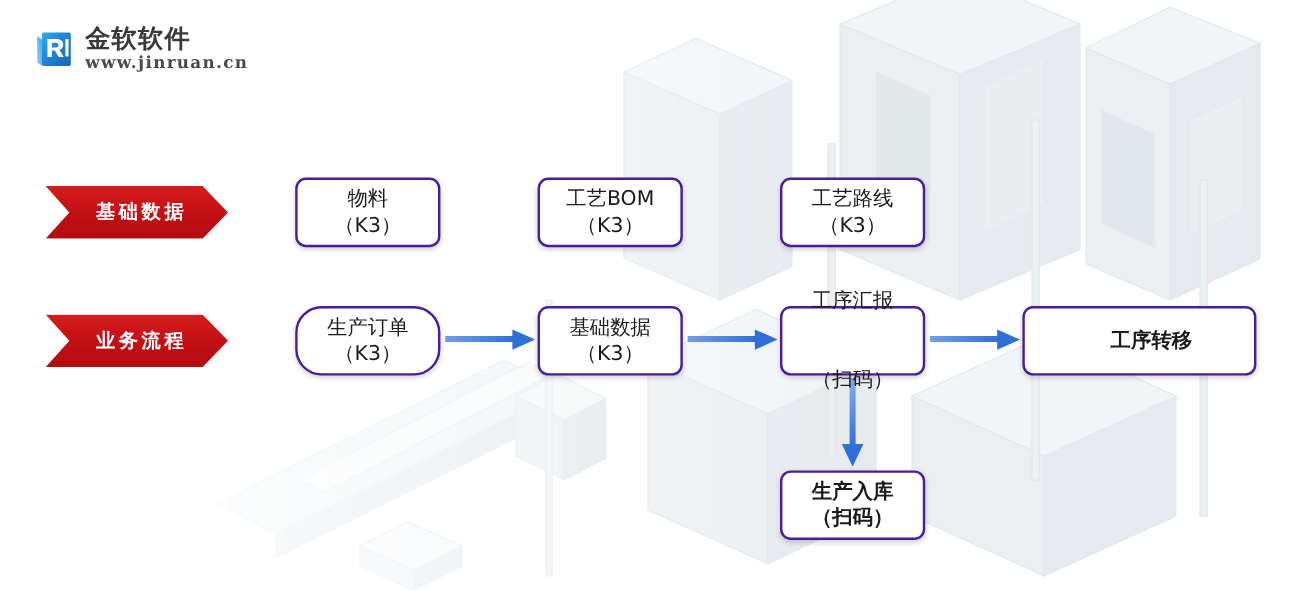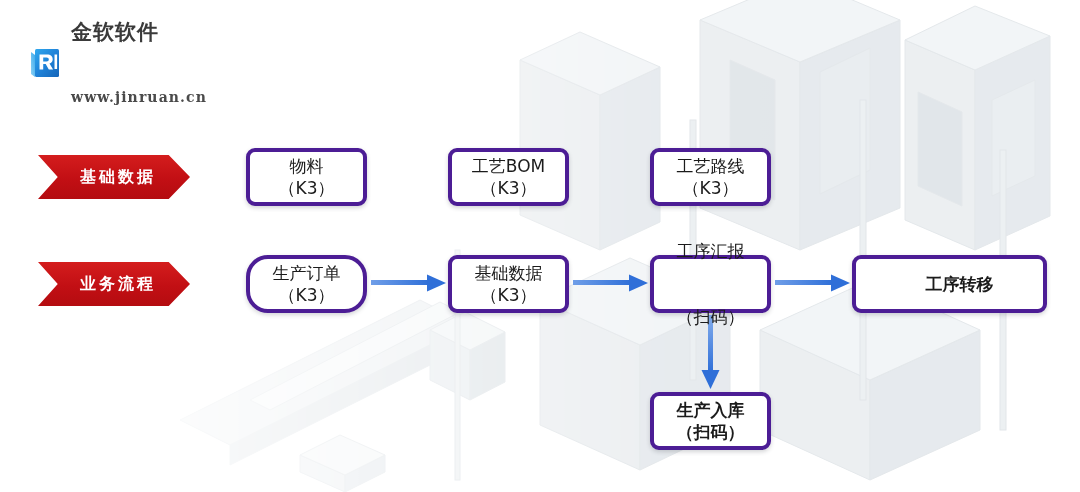--- a/index.html
+++ b/index.html
@@ -38,21 +38,20 @@
     width: 34px;
     height: 34px;
     position: relative;
     flex: none;
   }
   #logo-text-wrap {
     display: flex;
     flex-direction: column;
     justify-content: center;
     line-height: 1;
-    gap: 44px;
   }
   #logo-name {
     font-size: 21px;
     font-weight: bold;
     color: #3a3a3a;
     letter-spacing: 1px;
     font-family: "DejaVu Sans", "Liberation Sans", sans-serif;
   }
   #logo-url {
     font-size: 14px;
@@ -84,21 +83,21 @@
     padding-left: 8px;
     font-family: "DejaVu Sans", "Liberation Sans", sans-serif;
   }
   #banner-basic-data { left: 38px; top: 155px; }
   #banner-business-flow { left: 38px; top: 262px; }
 
   
   .node {
     position: absolute;
     background: #ffffff;
-    border: 4px solid #4c1d95;
+    border: 2px solid #4c1d95;
     border-radius: 9px;
     box-shadow: 0 2px 4px rgba(60, 64, 72, 0.22);
     display: flex;
     flex-direction: column;
     align-items: center;
     justify-content: center;
     z-index: 3;
     box-sizing: border-box;
   }
   .node-line {

